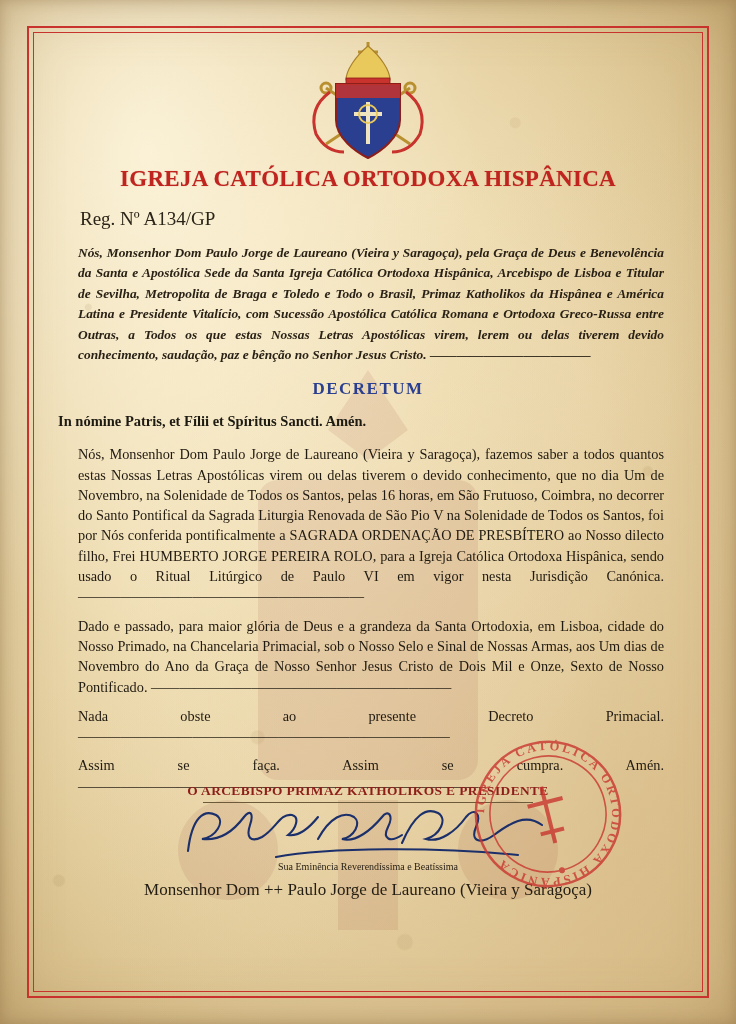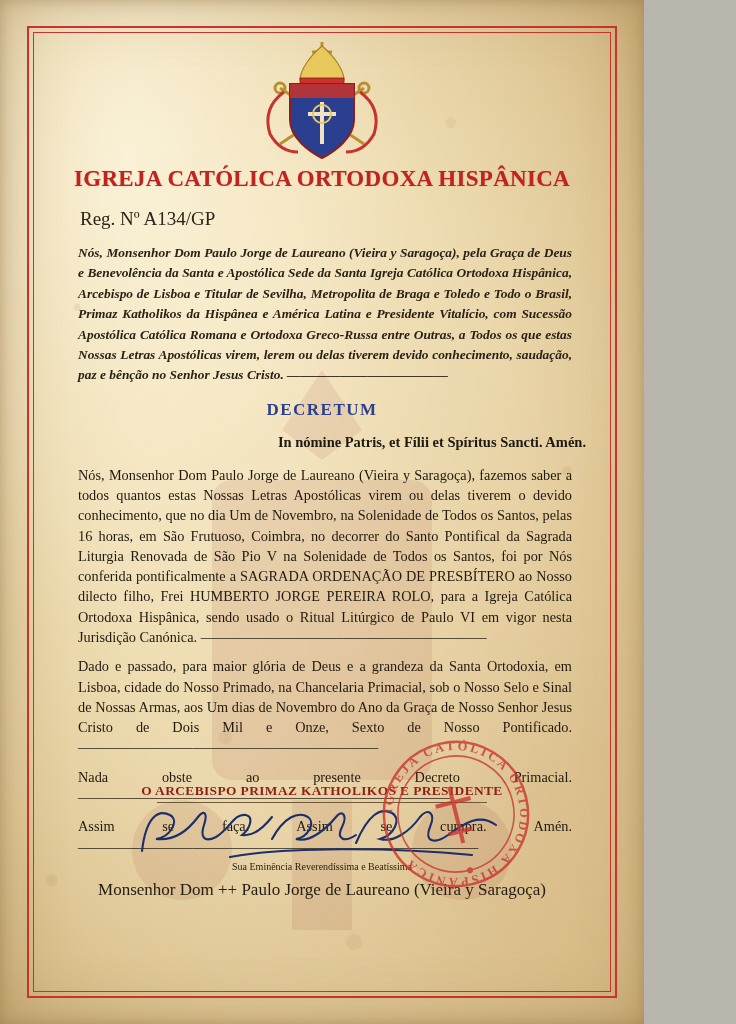--- a/index.html
+++ b/index.html
@@ -9,21 +9,21 @@
   body {
     width: 736px;
     height: 1024px;
     overflow: hidden;
     background: #b9b6ae;
     font-family: "Liberation Serif", serif;
   }
 
   .page {
     position: relative;
-    width: 644px;
+    width: 736px;
     height: 1024px;
     box-sizing: border-box;
     background:
       radial-gradient(ellipse at 20% 15%, rgba(255,248,225,0.85) 0%, rgba(255,245,210,0.2) 40%, rgba(0,0,0,0) 70%),
       radial-gradient(ellipse at 85% 80%, rgba(214,183,131,0.55) 0%, rgba(0,0,0,0) 60%),
       radial-gradient(ellipse at 50% 50%, #f3e3bd 0%, #ecd9ae 45%, #dcc491 78%, #cdb27d 100%);
     overflow: hidden;
   }
 
   
@@ -130,21 +130,21 @@
   .decretum {
     text-align: center;
     margin-top: 14px;
     font-weight: bold;
     font-size: 17px;
     color: #2a3f8f;
     letter-spacing: 1.5px;
   }
 
   .invocation {
-    text-align: right;
+    text-align: left;
     margin-top: 14px;
     font-weight: bold;
     font-size: 14.5px;
     color: #1d1a12;
   }
 
   .body-block {
     margin-top: 14px;
     margin-left: 20px;
     margin-right: 14px;

